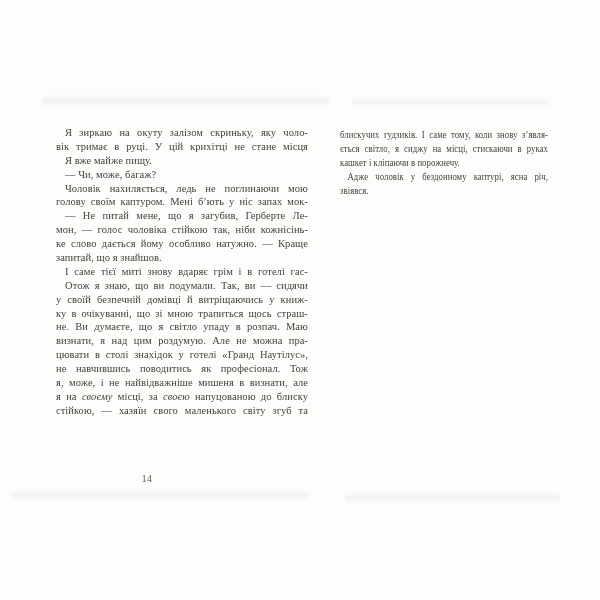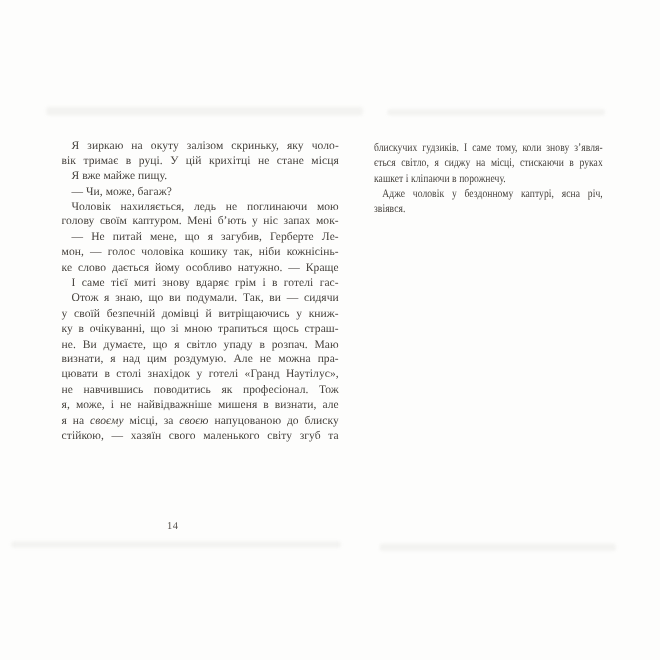--- a/index.html
+++ b/index.html
@@ -45,21 +45,21 @@
     display: flex;
     justify-content: space-between;
     white-space: normal;
   }
   .line.in {
     padding-left: 9px;
   }
   .it { font-style: italic; }
   .folio {
     position: absolute;
-    left: 146px;
+    left: 136px;
     top: 474px;
     width: 22px;
     text-align: center;
     font-size: 9.5px;
     letter-spacing: 0.5px;
     color: #56514c;
   }
   .smudge {
     position: absolute;
     background: rgba(110, 108, 104, 0.07);
@@ -134,35 +134,36 @@
         <span>я</span>
         <span>загубив,</span>
         <span>Герберте</span>
         <span>Ле-</span>
       </div>
       <div class="line j">
         <span>мон,</span>
         <span>—</span>
         <span>голос</span>
         <span>чоловіка</span>
-        <span>кошику</span>
+        <span>стійкою</span>
         <span>так,</span>
         <span>ніби</span>
         <span>кожнісінь-</span>
       </div>
       <div class="line j">
         <span>ке</span>
         <span>слово</span>
         <span>дається</span>
         <span>йому</span>
         <span>особливо</span>
         <span>натужно.</span>
         <span>—</span>
         <span>Краще</span>
       </div>
+      <div class="line">запитай, що я знайшов.</div>
       <div class="line j in">
         <span>І</span>
         <span>саме</span>
         <span>тієї</span>
         <span>миті</span>
         <span>знову</span>
         <span>вдаряє</span>
         <span>грім</span>
         <span>і</span>
         <span>в</span>

